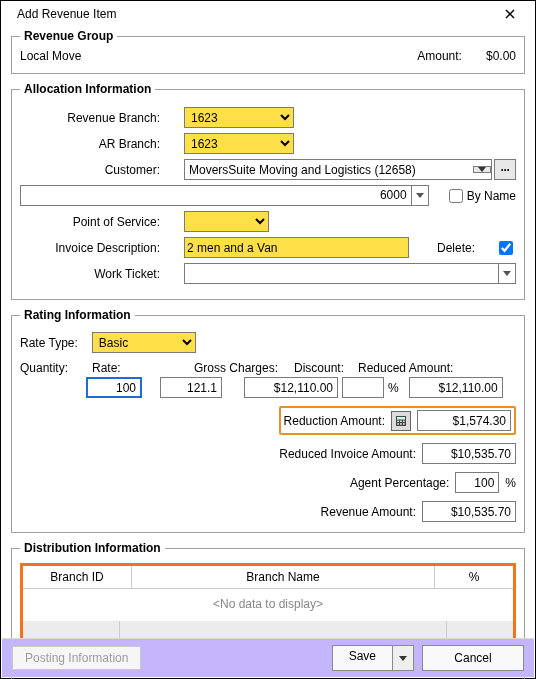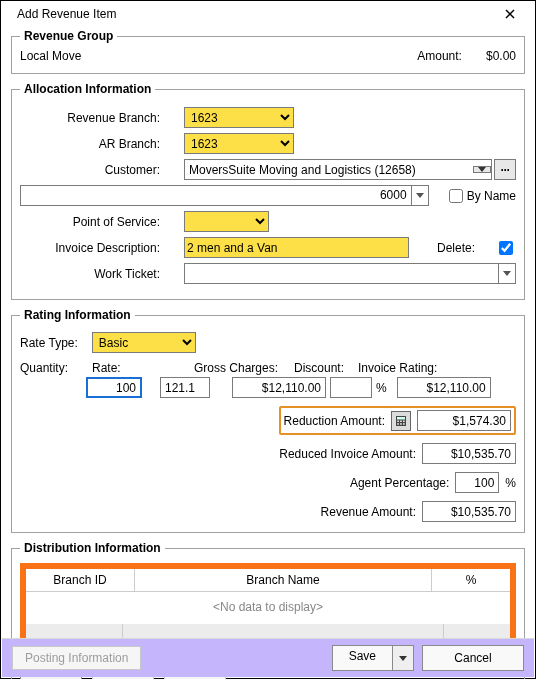--- a/index.html
+++ b/index.html
@@ -190,24 +190,24 @@
     width: 56px;
     border: 2px solid #1a6fd6;
     box-sizing: border-box;
     text-align: right;
     font: inherit;
     padding: 1px 4px;
     margin-left: 66px;
   }
   .rate-input {
     height: 21px;
-    width: 50px;
-    border: 1px solid #7a7a7a;
-    box-sizing: border-box;
-    text-align: left;
+    width: 62px;
+    border: 1px solid #7a7a7a;
+    box-sizing: border-box;
+    text-align: right;
     font: inherit;
     padding: 1px 4px;
     margin-left: 18px;
   }
   .gc-box { width: 94px; margin-left: 22px; }
   .disc-input {
     width: 42px; height: 21px;
     border: 1px solid #7a7a7a;
     box-sizing: border-box;
     font: inherit;
@@ -245,21 +245,21 @@
     width: 18px; height: 18px;
     border: 1px solid #666;
     background: #dcdcdc;
     display: flex;
     align-items: center;
     justify-content: center;
   }
   .calc-icon svg { width: 12px; height: 12px; }
   
   .dist-table {
-    border: 6px solid #f97316;
+    border: 3px solid #f97316;
     margin-top: 2px;
   }
   .dist-head-row {
     display: flex;
     background: #fff;
     border-bottom: 1px solid #ccc;
   }
   .dist-head-row > div {
     padding: 4px 6px;
     border-right: 1px solid #ccc;
@@ -450,21 +450,21 @@
       <select class="combo" style="width:104px;">
         <option>Basic</option>
       </select>
     </div>
 
     <div class="rating-header-row">
       <div class="rh-qty">Quantity:</div>
       <div class="rh-rate">Rate:</div>
       <div class="rh-gross">Gross Charges:</div>
       <div class="rh-disc">Discount:</div>
-      <div class="rh-inv">Invoice Rating:</div>
+      <div class="rh-inv">Reduced Amount:</div>
     </div>
 
     <div class="rating-vals-row">
       <input class="qty-input" type="text" value="100" style="">
       <input class="rate-input" type="text" value="121.1" style="">
       <div class="readonly-box readonly-right gc-box">$12,110.00</div>
       <input class="disc-input" type="text" value="" style="">
       <span class="pct-sign">%</span>
       <div class="readonly-box readonly-right inv-box">$12,110.00</div>
     </div>

